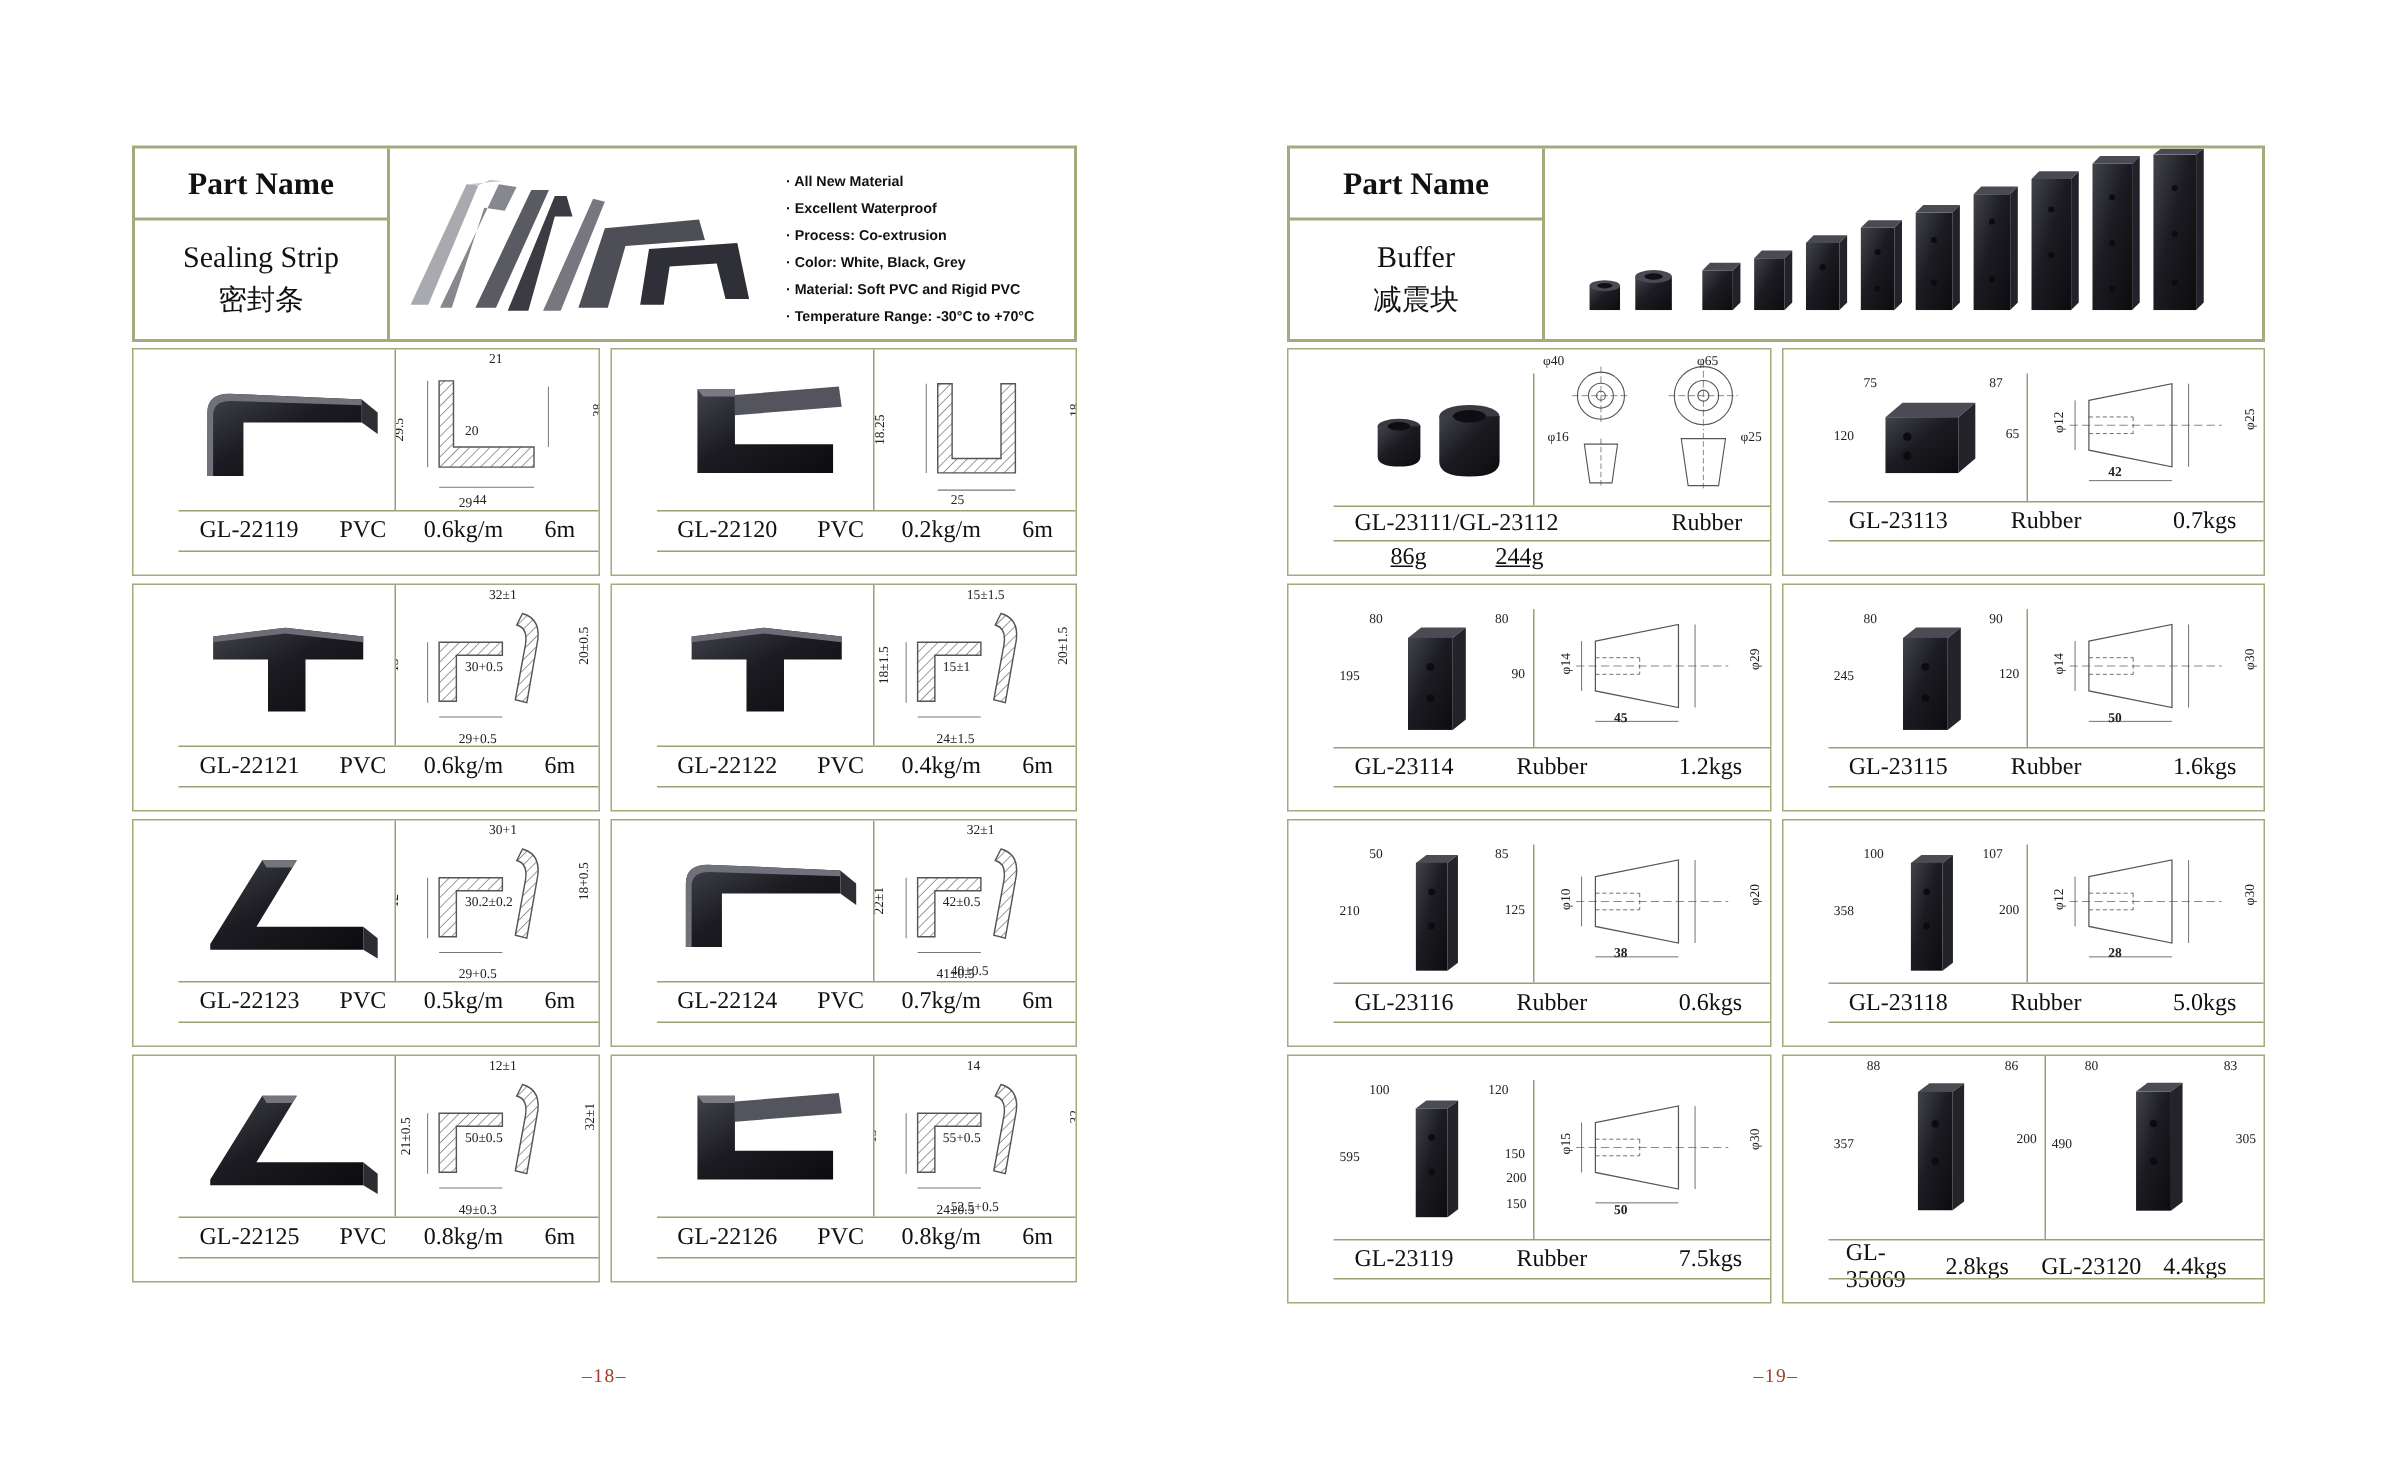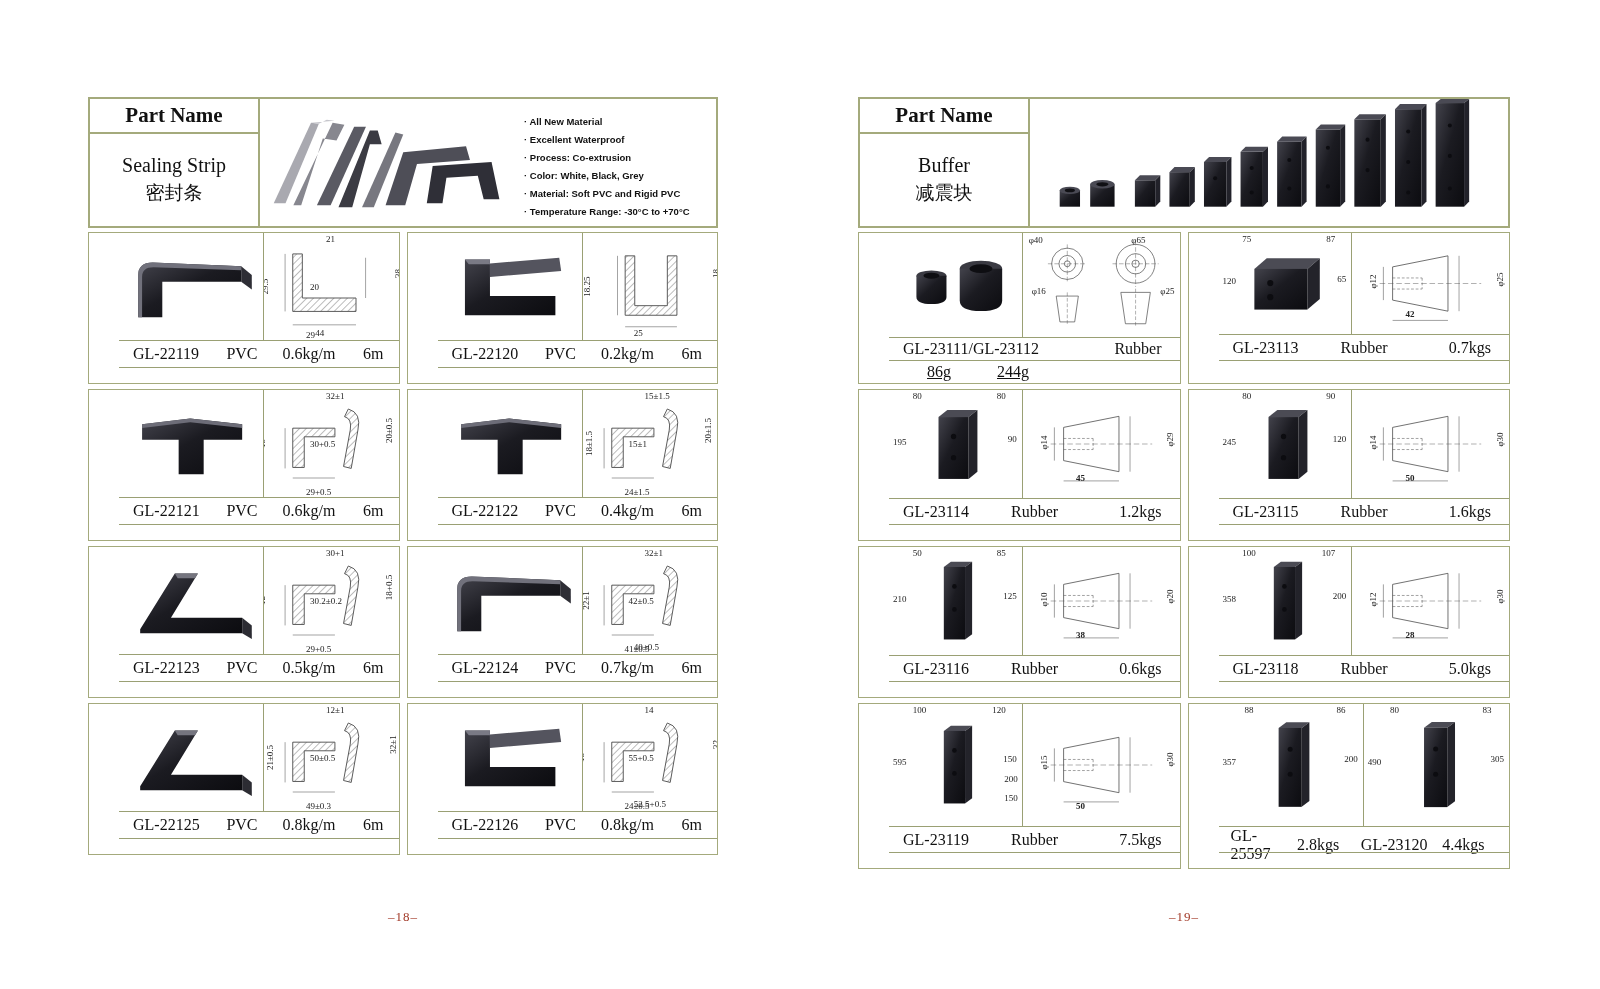--- a/index.html
+++ b/index.html
@@ -10,35 +10,35 @@
   *{box-sizing:border-box;margin:0;padding:0;}
   html,body{background:#ffffff;}
   body{width:1600px;height:989px;position:relative;font-family:"Liberation Serif",serif;color:#111;overflow:hidden;}
   .page{position:absolute;top:97px;}
   #page-left{left:88px;width:630px;}
   #page-right{left:858px;width:652px;}
 
   
   .hbox{border:2px solid var(--olive);height:131px;display:flex;background:#fff;}
   .hleft{width:170px;border-right:2px solid var(--olive);display:flex;flex-direction:column;}
-  .hpart{height:35px;border-bottom:2px solid var(--olive);display:flex;align-items:center;justify-content:center;font-weight:bold;font-size:21px;}
+  .hpart{height:48px;border-bottom:2px solid var(--olive);display:flex;align-items:center;justify-content:center;font-weight:bold;font-size:21px;}
   .hname{flex:1;display:flex;flex-direction:column;align-items:center;justify-content:center;gap:3px;font-size:20px;}
   .hname .cn{font-size:19px;}
   .hphoto{flex:1;position:relative;overflow:hidden;}
   .hfeat{width:196px;padding:14px 8px 0 4px;font-family:"Liberation Sans",sans-serif;font-size:9.5px;font-weight:bold;line-height:1.9;}
   .hfeat div::before{content:"· ";}
 
   
   .grid{margin-top:4px;display:flex;flex-direction:column;gap:5px;}
   .row{display:grid;grid-template-columns:1fr 1fr;gap:7px;}
   .cell{border:1.5px solid var(--olive);height:152px;display:flex;flex-direction:column;background:#fff;padding-left:30px;}
   .row.tall .cell{height:166px;}
   .cmain{flex:1;display:flex;min-height:0;}
   .cphoto{width:52%;border-right:1px solid var(--oliveln);position:relative;overflow:hidden;}
-  .rphoto{width:46%;}
+  .rphoto{width:46%;margin-top:16px;}
   .cdraw{flex:1;position:relative;overflow:hidden;}
   .half{position:relative;width:50%;height:100%;overflow:hidden;}
   .half:first-child{border-right:1px solid var(--oliveln);}
 
   .ccap{border-top:1px solid var(--oliveln);display:grid;align-items:center;font-size:16px;}
   .lcap{height:27px;grid-template-columns:34% 20% 28% 18%;}
   .lcap .model{padding-left:14px;}
   .lcap span:nth-child(2),.lcap span:nth-child(3),.lcap span:nth-child(4){text-align:center;}
   .rcap{height:26px;grid-template-columns:42% 26% 32%;}
   .rcap .model{padding-left:14px;}
@@ -873,21 +873,21 @@
                   <circle cx="74" cy="62" r="2.6" fill="#0c0c10"></circle>
                 </svg>
               </div>
             <span class="dim pp0">80</span>
             <span class="dim pp1">83</span>
             <span class="dim pp2">490</span>
             <span class="dim pp3">305</span>
           </div>
         </div>
         <div class="cap4">
-          <span class="model">GL-25597</span>
+          <span class="model">GL-35069</span>
           <span>2.8kgs</span>
           <span>GL-23120</span>
           <span>4.4kgs</span>
         </div>
         <div class="cstrip"></div>
       </div>
     </div>
 
   </div>
 

